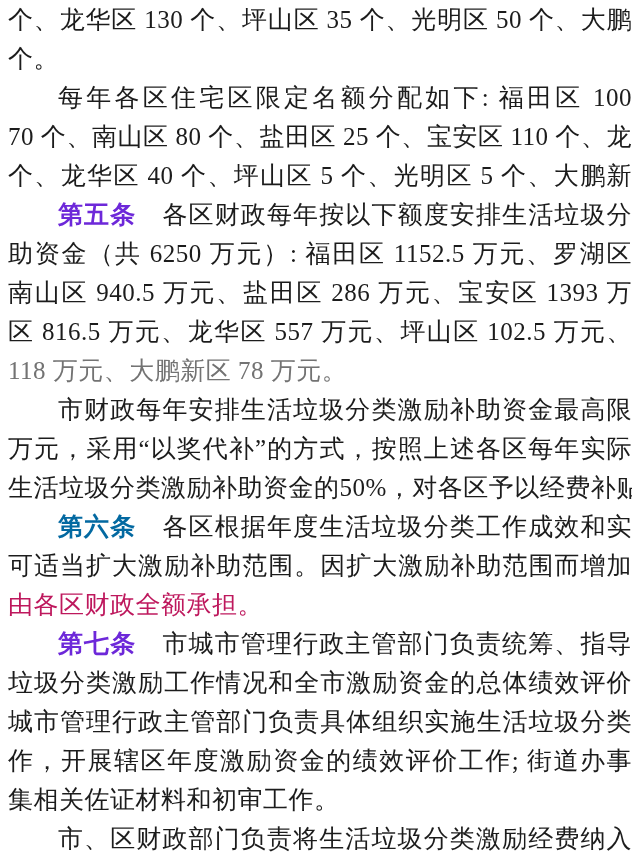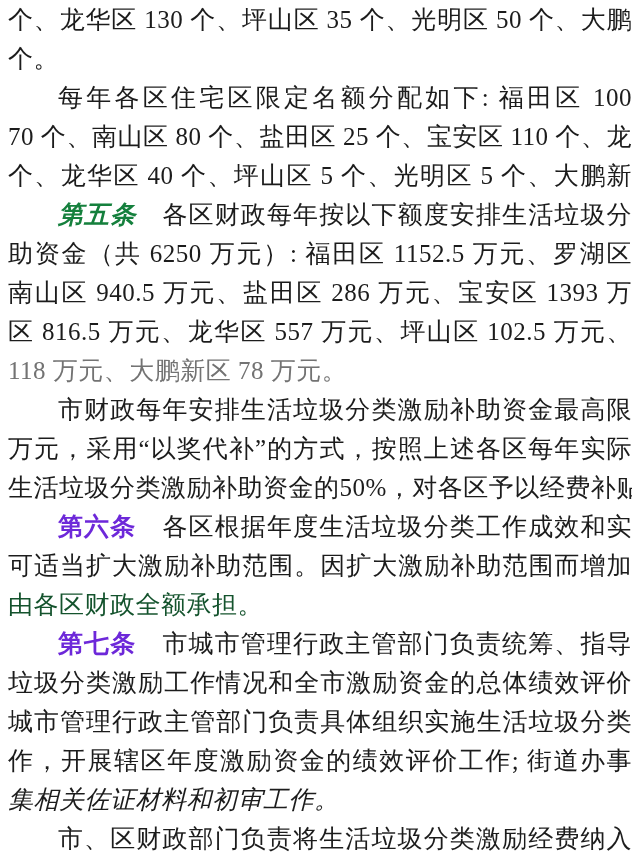--- a/index.html
+++ b/index.html
@@ -44,30 +44,30 @@
 </style>
 </head>
 <body>
 
 <main class="page" style="background: rgb(255, 255, 255);">
     <div class="line fill"><span style="color: rgb(28, 28, 28);">个、龙华区 130 个、坪山区 35 个、光明区 50 个、大鹏新区 10</span></div>
     <div class="line"><span style="color: rgb(28, 28, 28);">个。</span></div>
     <div class="line indent fill"><span style="color: rgb(28, 28, 28);">每年各区住宅区限定名额分配如下: 福田区 100 个、罗湖区</span></div>
     <div class="line fill"><span style="color: rgb(28, 28, 28);">70 个、南山区 80 个、盐田区 25 个、宝安区 110 个、龙岗区 60</span></div>
     <div class="line fill"><span style="color: rgb(28, 28, 28);">个、龙华区 40 个、坪山区 5 个、光明区 5 个、大鹏新区 5 个。</span></div>
-    <div class="line indent fill"><span class="bold" style="color: #15803d; font-style: italic;">第五条</span><span style="color: rgb(28, 28, 28);">　各区财政每年按以下额度安排生活垃圾分类激励补</span></div>
+    <div class="line indent fill"><span class="bold" style="color: #6d28d9;">第五条</span><span style="color: rgb(28, 28, 28);">　各区财政每年按以下额度安排生活垃圾分类激励补</span></div>
     <div class="line fill"><span style="color: rgb(28, 28, 28);">助资金（共 6250 万元）: 福田区 1152.5 万元、罗湖区 806 万元、</span></div>
     <div class="line fill"><span style="color: rgb(28, 28, 28);">南山区 940.5 万元、盐田区 286 万元、宝安区 1393 万元、龙岗</span></div>
     <div class="line fill"><span style="color: rgb(28, 28, 28);">区 816.5 万元、龙华区 557 万元、坪山区 102.5 万元、光明区</span></div>
     <div class="line"><span style="color: #737373;">118 万元、大鹏新区 78 万元。</span></div>
     <div class="line indent fill"><span style="color: rgb(28, 28, 28);">市财政每年安排生活垃圾分类激励补助资金最高限额 3125</span></div>
     <div class="line fill"><span style="color: rgb(28, 28, 28);">万元，采用“以奖代补”的方式，按照上述各区每年实际拨付的</span></div>
     <div class="line"><span style="color: rgb(28, 28, 28);">生活垃圾分类激励补助资金的50%，对各区予以经费补贴。</span></div>
-    <div class="line indent fill"><span class="bold" style="color: #6d28d9; margin-top: 44px;">第六条</span><span style="color: rgb(28, 28, 28);">　各区根据年度生活垃圾分类工作成效和实际情况，</span></div>
+    <div class="line indent fill"><span class="bold" style="color: #0369a1; margin-top: 44px;">第六条</span><span style="color: rgb(28, 28, 28);">　各区根据年度生活垃圾分类工作成效和实际情况，</span></div>
     <div class="line fill"><span style="color: rgb(28, 28, 28);">可适当扩大激励补助范围。因扩大激励补助范围而增加的资金，</span></div>
-    <div class="line"><span style="color: #14532d;">由各区财政全额承担。</span></div>
+    <div class="line"><span style="color: #be185d;">由各区财政全额承担。</span></div>
     <div class="line indent fill"><span class="bold" style="color: #6d28d9;">第七条</span><span style="color: rgb(28, 28, 28);">　市城市管理行政主管部门负责统筹、指导全市生活</span></div>
     <div class="line fill"><span style="color: rgb(28, 28, 28);">垃圾分类激励工作情况和全市激励资金的总体绩效评价工作; 区</span></div>
     <div class="line fill"><span style="color: rgb(28, 28, 28);">城市管理行政主管部门负责具体组织实施生活垃圾分类激励工</span></div>
     <div class="line fill"><span style="color: rgb(28, 28, 28);">作，开展辖区年度激励资金的绩效评价工作; 街道办事处负责收</span></div>
-    <div class="line"><span style="color: rgb(28, 28, 28); font-style: italic;">集相关佐证材料和初审工作。</span></div>
+    <div class="line"><span style="color: rgb(28, 28, 28);">集相关佐证材料和初审工作。</span></div>
     <div class="line indent fill"><span style="color: rgb(28, 28, 28);">市、区财政部门负责将生活垃圾分类激励经费纳入市、区人</span></div>
   </main>
 
 </body></html>

